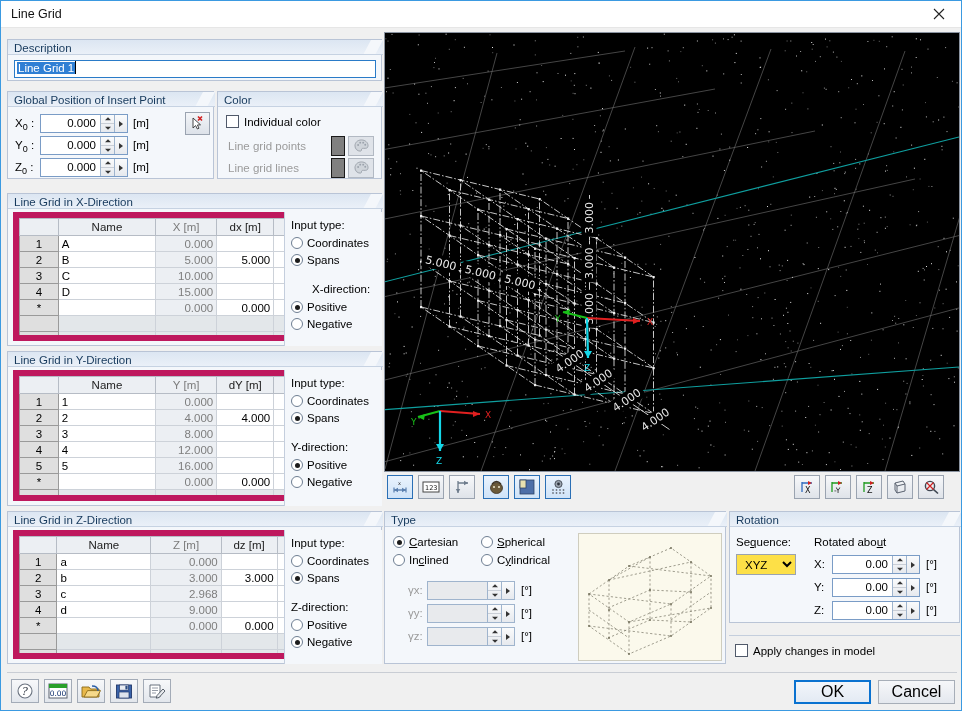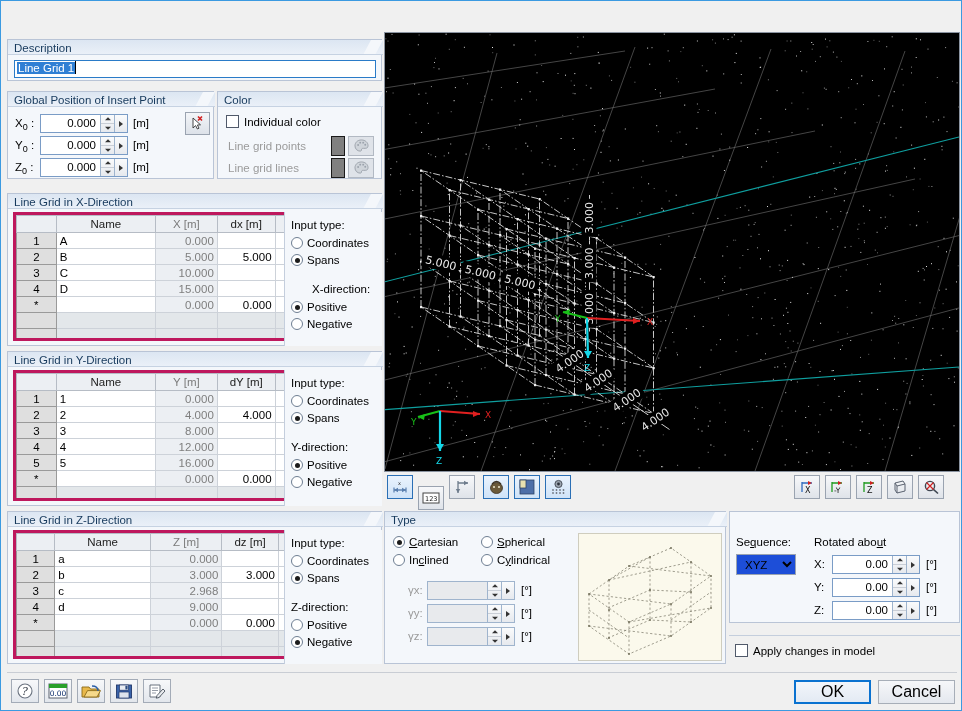--- a/index.html
+++ b/index.html
@@ -101,21 +101,21 @@
   .radio.on .dot::after{
     content:"";position:absolute;left:2.5px;top:2.5px;width:5px;height:5px;border-radius:50%;background:#1b1b1b;
   }
   .check .box{
     width:13px;height:13px;border:1px solid #50596a;background:#fff;margin-right:5px;flex:none;
     box-sizing:border-box;position:relative;
   }
   .u{text-decoration:underline;}
 
   
-  .tbl{position:absolute;border:3px solid #be185d;background:#000000;box-sizing:border-box;overflow:hidden;}
+  .tbl{position:absolute;border:6px solid #be185d;background:#000000;box-sizing:border-box;overflow:hidden;}
   .tbl table{border-collapse:collapse;width:100%;font-size:11.5px;}
   .tbl th{
     height:17px;background:#eceff3;border:1px solid #b6bcc5;
     font-weight:normal;font-size:11.5px;color:#222;
     padding:0 3px;box-sizing:border-box;
   }
   .tbl th.gray{color:#7b7b7b;}
   .tbl td{
     height:16px;border:1px solid #cdd2d9;padding:0 3px;box-sizing:border-box;
     background:#fff;white-space:nowrap;
@@ -154,29 +154,37 @@
     background:linear-gradient(to bottom,#f6f7f9,#e4e8ee);
     border:1px solid #a7aeb8;box-sizing:border-box;
     display:flex;align-items:center;justify-content:center;
   }
   .bigbtn.primary{border:2px solid #0a72d0;background:linear-gradient(to bottom,#f2f6fb,#e3eaf3);}
 
   .sep{position:absolute;background:#c9cdd4;}
 
   select.seq{
     position:absolute;font-family:"Liberation Sans",sans-serif;font-size:11.5px;
-    background:#1d4ed8;border:1px solid #9aa3b0;height:21px;
+    background:#fde047;border:1px solid #9aa3b0;height:21px;
     box-sizing:border-box;padding-left:4px;
   }
 </style>
 </head>
 <body>
 
 <div id="app">
 
+  <div class="titlebar">
+    <div class="ttl">Line Grid</div>
+    <div class="closebtn">
+      <svg width="12" height="12" viewBox="0 0 12 12">
+        <path d="M1 1 L11 11 M11 1 L1 11" stroke="#222" stroke-width="1.1" fill="none"></path>
+      </svg>
+    </div>
+  </div>
 
   <div class="grp" style="left:6px;top:38px;width:375px;height:42px;">
     <div class="cap" style="width:375px;">Description</div>
     <div style="position:absolute;left:6px;top:20px;width:362px;height:18px;border:1px solid #2a7bc8;background:#fff;box-sizing:border-box;">
       <span style="display:inline-block;margin:1px 0 0 2px;background:#2f7fd4;color:#fff;font-size:11.5px;padding:0 1px;">Line Grid 1</span><span style="display:inline-block;width:1px;height:13px;background:#000;vertical-align:-2px;"></span>
     </div>
   </div>
 
   <div class="grp" style="left:6px;top:90px;width:207px;height:88px;">
     <div class="cap" style="width:207px;">Global Position of Insert Point</div>
@@ -1667,21 +1675,21 @@
   </div>
 
   <div class="tbarbtn sel" style="left:386px;top:474px;">
     <svg width="18" height="17" viewBox="0 0 18 17">
       <text x="7" y="6" font-size="5" fill="#333" font-family="DejaVu Sans, sans-serif">x</text>
       <path d="M3 11 L15 11" stroke="#5a7fae" stroke-width="1.4"></path>
       <path d="M3 8.5 L3 13.5 M15 8.5 L15 13.5" stroke="#5a7fae" stroke-width="1.2"></path>
       <path d="M3 11 l4 -2.2 l0 4.4 z M15 11 l-4 -2.2 l0 4.4 z" fill="#5a7fae"></path>
     </svg>
   </div>
-  <div class="tbarbtn" style="left:417px;top:474px;margin-top:11px;">
+  <div class="tbarbtn" style="left:417px;top:474px;">
     <svg width="18" height="14" viewBox="0 0 18 14">
       <rect x="1" y="2" width="16" height="10" fill="#fff" stroke="#444" stroke-width="1"></rect>
       <text x="3" y="9.5" font-size="6.5" fill="#111" font-family="DejaVu Sans, sans-serif">123</text>
     </svg>
   </div>
   <div class="tbarbtn" style="left:448px;top:474px;">
     <svg width="16" height="16" viewBox="0 0 16 16">
       <path d="M4 2 L4 14 M4 4 L14 4" stroke="#6e7c8c" stroke-width="1.3" fill="none"></path>
       <path d="M4 14 l-2.2 -4 l4.4 0 z" fill="#6e7c8c"></path>
       <path d="M14 4 l-4 -2.2 l0 4.4 z" fill="#6e7c8c"></path>
@@ -1839,20 +1847,21 @@
           <circle cx="112" cy="58" r="1"></circle>
             <circle cx="71" cy="86" r="1"></circle>
             <circle cx="30" cy="104" r="1"></circle>
           <circle cx="112" cy="88" r="1"></circle>
         </g>
       </svg>
     </div>
   </div>
 
   <div class="grp" style="left:728px;top:510px;width:231px;height:112px;">
+    <div class="cap" style="width:231px;">Rotation</div>
 
     <div class="lbl" style="left:6px;top:24px;">Se<span class="u">q</span>uence:</div>
     <select class="seq" style="left:6px;top:42px;width:60px;">
       <option>XYZ</option>
     </select>
 
     <div class="lbl" style="left:84px;top:24px;">Rotated abo<span class="u">u</span>t</div>
 
     <div class="lbl" style="left:84px;top:46px;">X:</div>
     <div class="field" style="left:102px;top:43px;width:88px;">

